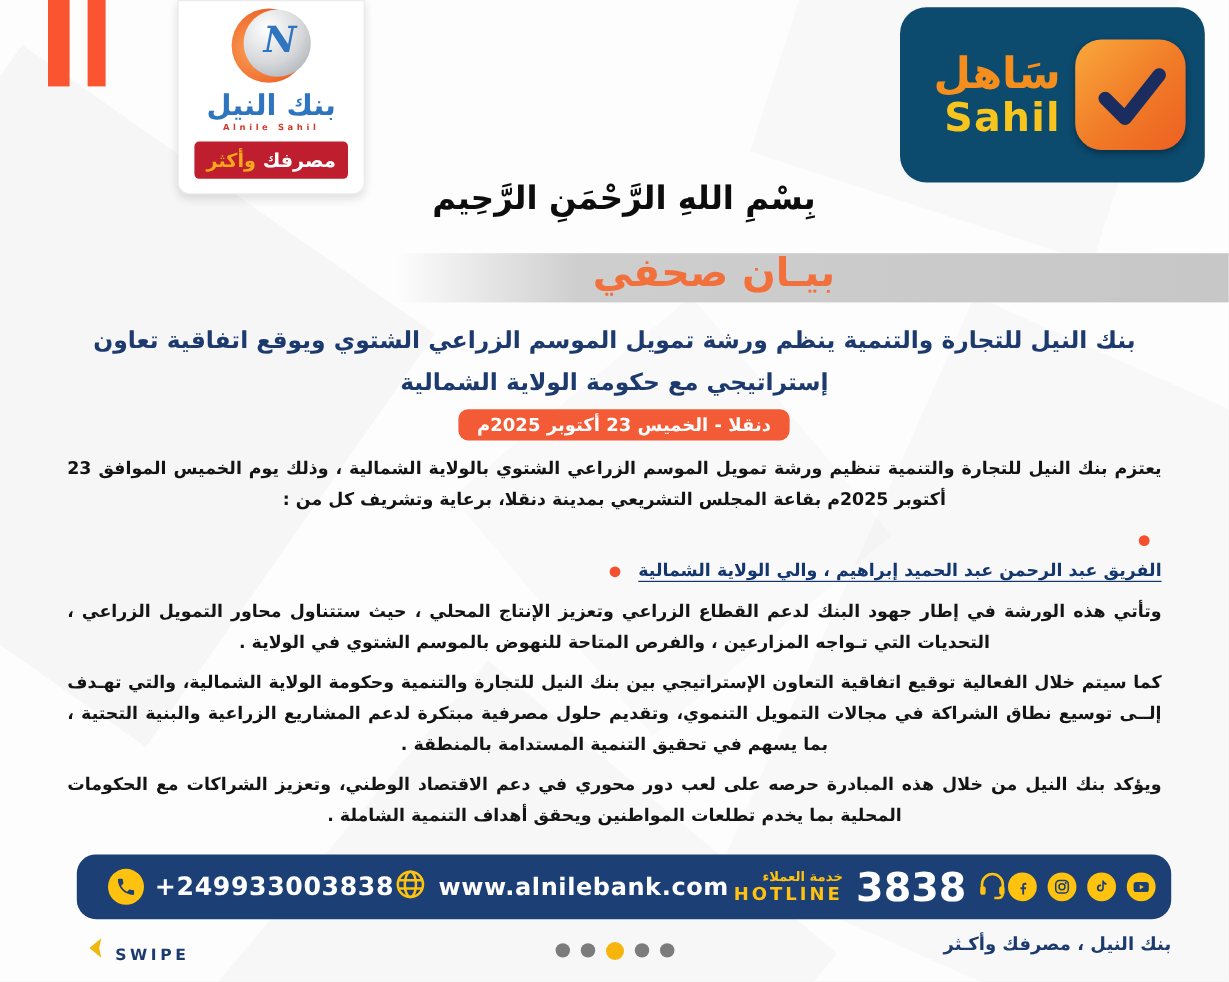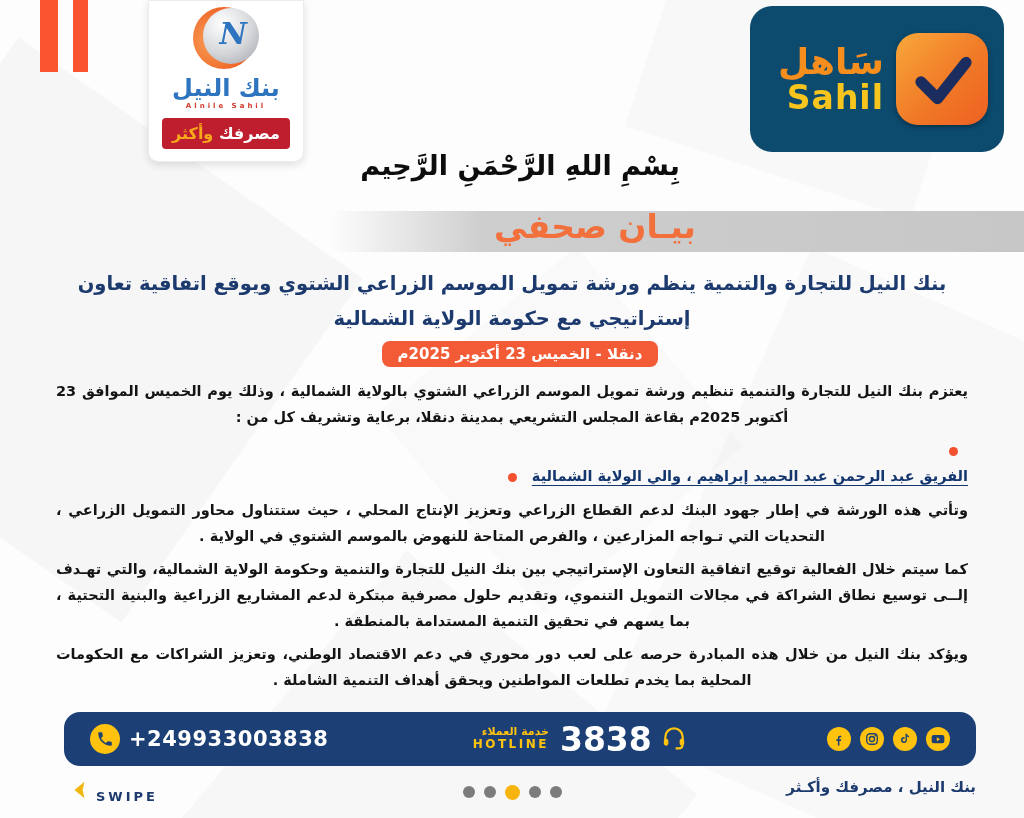--- a/index.html
+++ b/index.html
@@ -79,21 +79,21 @@
   .footer-bar{position:absolute;left:64px;top:712px;width:912px;height:54px;background:#1c4076;
     border-radius:16px;display:flex;align-items:center;padding:0 26px;box-sizing:border-box;
     justify-content:space-between;color:#ffffff;}
   .f-group{display:flex;align-items:center;gap:9px;}
   .circle-icon{width:30px;height:30px;border-radius:50%;background:#ffc20e;display:flex;
     align-items:center;justify-content:center;flex:0 0 auto;}
   .phone-num{font-size:21px;font-weight:bold;letter-spacing:0.5px;}
   .site-url{font-size:20px;font-weight:bold;letter-spacing:0.5px;}
   .hotline-labels{display:flex;flex-direction:column;align-items:flex-end;line-height:1.1;margin-left:4px;}
   .hotline-ar{color:#ffc20e;font-size:11px;font-weight:bold;direction:rtl;}
-  .hotline-en{color:#ffc20e;font-size:12px;font-weight:bold;letter-spacing:2.5px;}
+  .hotline-en{color:#ffc20e;font-size:15px;font-weight:bold;letter-spacing:2.5px;}
   .hotline-num{font-size:33px;font-weight:bold;line-height:1;margin-left:2px;}
   .socials{display:flex;align-items:center;gap:9px;}
   .social{width:24px;height:24px;border-radius:50%;background:#ffc20e;display:flex;
     align-items:center;justify-content:center;cursor:pointer;}
 
   
   .swipe{position:absolute;left:70px;top:780px;display:flex;align-items:flex-end;gap:8px;cursor:pointer;}
   .swipe-label{color:#1c3a6e;font-size:13px;font-weight:bold;letter-spacing:3px;}
   .dots{position:absolute;top:786px;left:0;width:1024px;display:flex;gap:9px;justify-content:center;}
   .dot{width:12px;height:12px;border-radius:50%;background:#7c7c7c;cursor:pointer;}
@@ -173,20 +173,30 @@
   <div class="footer-bar">
     <div class="f-group">
       <span class="circle-icon">
         <svg width="18" height="18" viewBox="0 0 24 24">
           <path fill="#1c4076" d="M6.6 10.8c1.4 2.8 3.8 5.1 6.6 6.6l2.2-2.2c.3-.3.7-.4 1-.2 1.1.4 2.3.6 3.6.6.6 0 1 .4 1 1V20c0 .6-.4 1-1 1C10.6 21 3 13.4 3 4c0-.6.4-1 1-1h3.5c.6 0 1 .4 1 1 0 1.2.2 2.4.6 3.6.1.3 0 .7-.2 1L6.6 10.8z"></path>
         </svg>
       </span>
       <span class="phone-num">+249933003838</span>
     </div>
 
+    <div class="f-group">
+      <span>
+        <svg width="28" height="28" viewBox="0 0 24 24" fill="none" stroke="#ffc20e" stroke-width="1.8">
+          <circle cx="12" cy="12" r="9"></circle>
+          <ellipse cx="12" cy="12" rx="4" ry="9"></ellipse>
+          <path d="M3.5 9h17M3.5 15h17"></path>
+        </svg>
+      </span>
+      <span class="site-url">www.alnilebank.com</span>
+    </div>
 
     <div class="f-group">
       <span class="hotline-labels">
         <span class="hotline-ar">خدمة العملاء</span>
         <span class="hotline-en">HOTLINE</span>
       </span>
       <span class="hotline-num">3838</span>
       <span>
         <svg width="26" height="26" viewBox="0 0 24 24" fill="none" stroke="#ffc20e" stroke-width="2">
           <path d="M4 15v-3a8 8 0 0 1 16 0v3"></path>

